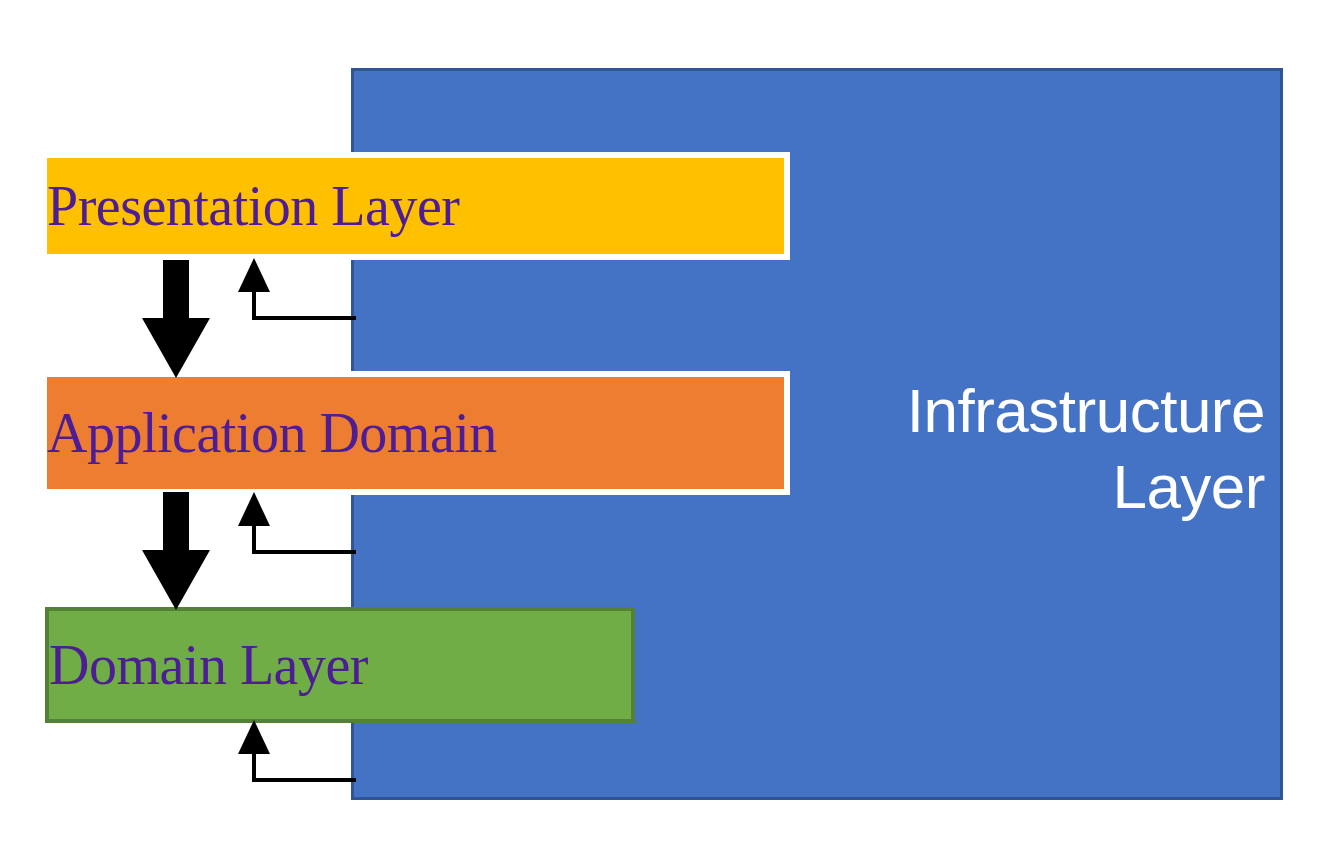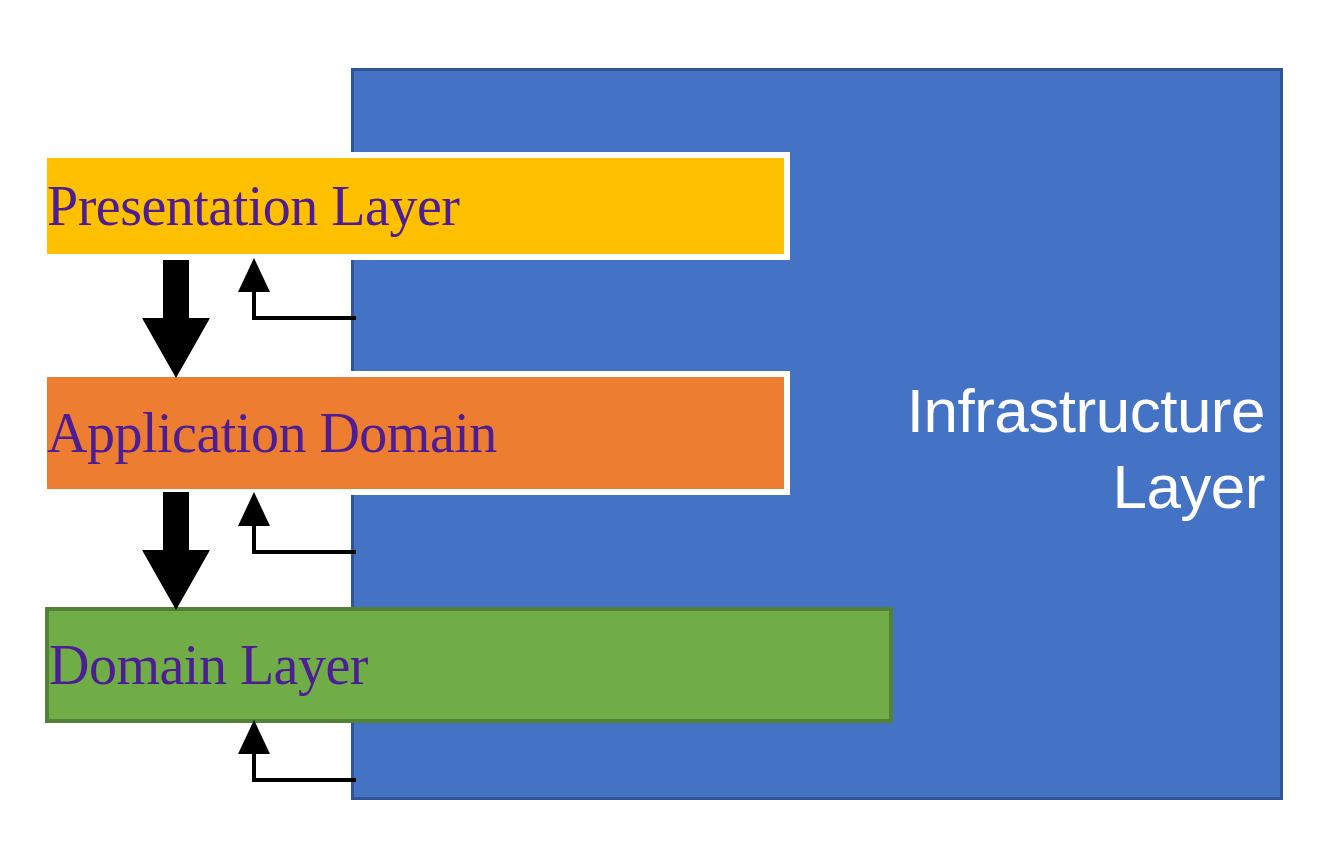--- a/index.html
+++ b/index.html
@@ -73,21 +73,21 @@
     width: 743px;
     height: 124px;
     background: #ED7D31;
     border: 6px solid #ffffff;
     border-left-width: 0;
   }
 
   .domain-box {
     left: 45px;
     top: 607px;
-    width: 848px;
+    width: 590px;
     height: 116px;
     background: #70AD47;
     border: 4px solid #538135;
   }
 
   
   .block-arrow {
     position: absolute;
     width: 68px;
   }

